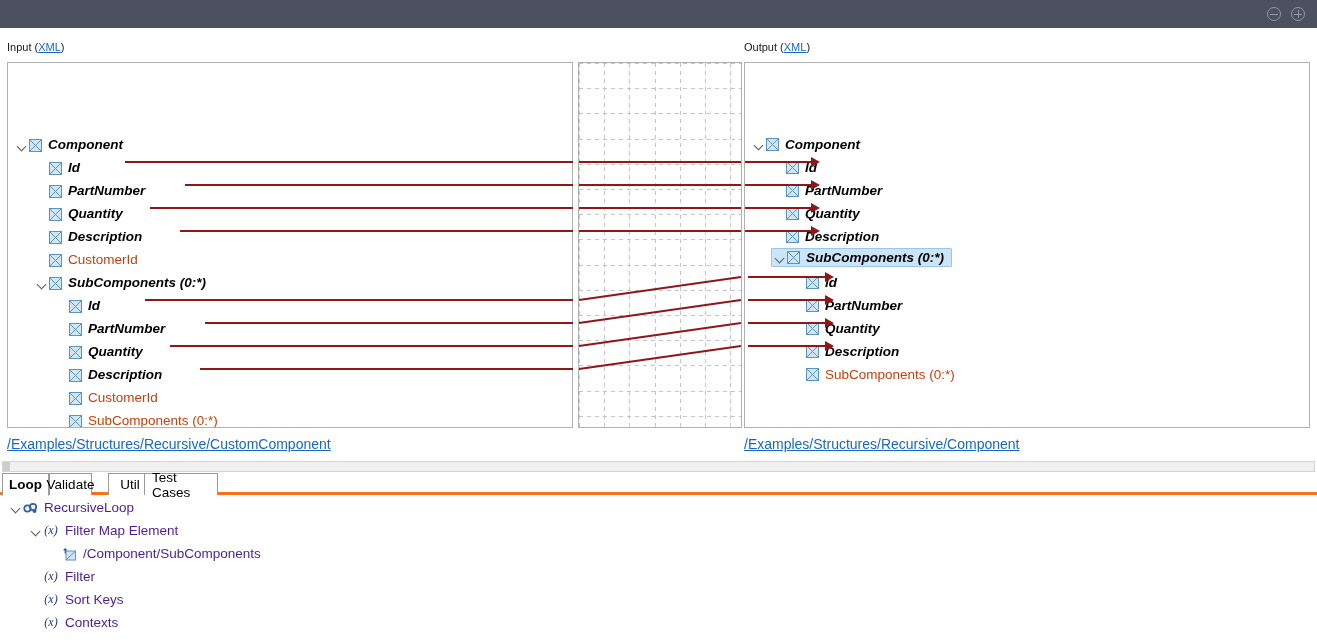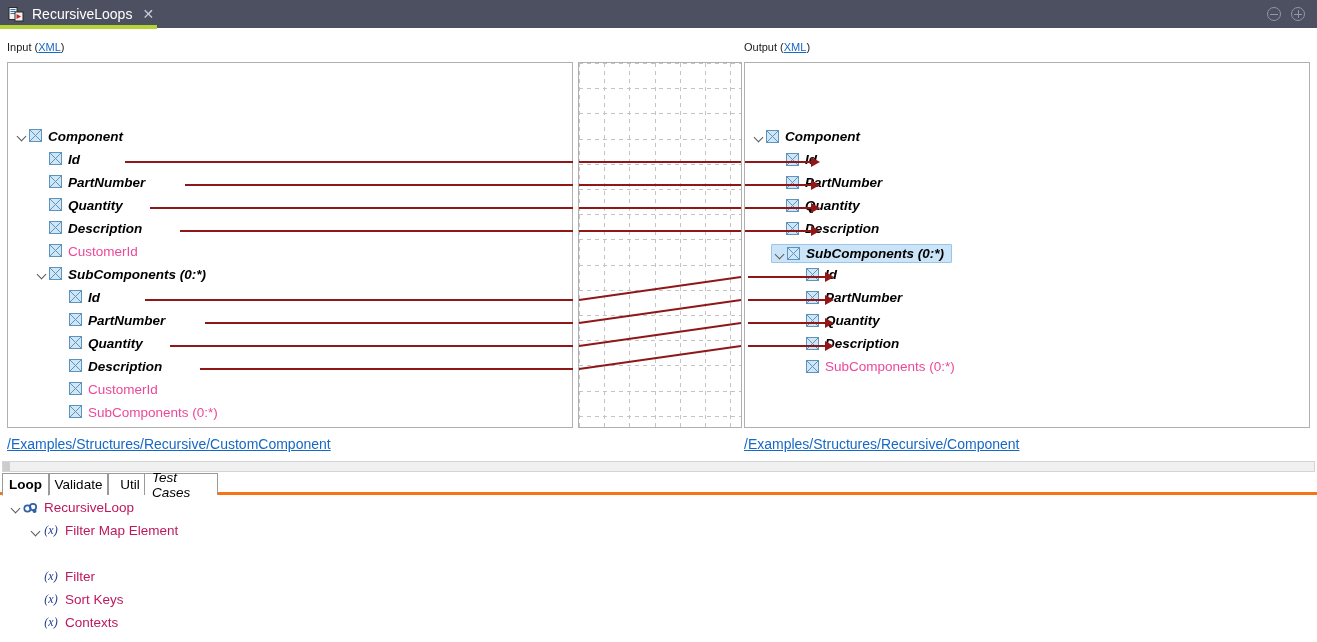--- a/index.html
+++ b/index.html
@@ -82,21 +82,21 @@
       #c4c4c4 0px, #c4c4c4 4px, transparent 4px, transparent 8px);
   }
   .gline-v {
     position: absolute; top: 0; bottom: 0; width: 1px;
     background-image: repeating-linear-gradient(to bottom,
       #c4c4c4 0px, #c4c4c4 4px, transparent 4px, transparent 8px);
   }
 
   
   .trow {
-    position: absolute; height: 23px; display: flex; align-items: flex-start;
+    position: absolute; height: 23px; display: flex; align-items: flex-end;
     white-space: nowrap; left: 0; right: 0;
   }
   .twist {
     width: 13px; height: 13px; position: relative; flex: 0 0 auto;
   }
   .twist.open::after {
     content: ""; position: absolute; left: 2px; top: 4px;
     width: 6px; height: 6px;
     border-right: 1.6px solid #5a5a5a; border-bottom: 1.6px solid #5a5a5a;
     transform: rotate(45deg);
@@ -108,21 +108,21 @@
   .nodeicon::before {
     content: ""; position: absolute; left: 0; top: 0; right: 0; bottom: 0;
     background:
       linear-gradient(to bottom right, transparent calc(50% - 0.6px), #5d93bd calc(50% - 0.6px), #5d93bd calc(50% + 0.6px), transparent calc(50% + 0.6px)),
       linear-gradient(to bottom left,  transparent calc(50% - 0.6px), #5d93bd calc(50% - 0.6px), #5d93bd calc(50% + 0.6px), transparent calc(50% + 0.6px));
   }
   .tlabel {
     font-size: 13.5px; color: #000000; margin-left: 6px; padding-right: 2px;
   }
   .tlabel.mapped { font-weight: bold; font-style: italic; }
-  .tlabel.plain  { color: #ec4899; }
+  .tlabel.plain  { color: #c2410c; }
   .trow.selected .sel-wrap {
     background: #cce4f8; border: 1px solid #9cc6e8; border-radius: 1px;
     display: inline-flex; align-items: center; padding: 1px 5px 1px 2px;
     margin-left: -2px;
   }
   .sel-wrap { display: inline-flex; align-items: center; }
   svg.conn-svg { position: absolute; left: 0; top: 0; overflow: visible; }
 
   
   .panel-foot {
@@ -153,53 +153,38 @@
     background: #ffffff;
   }
   .btab.active { font-weight: bold; border-bottom: 1px solid #ffffff; top: 0; height: 23px; }
 
   
   #bottom-tree { position: absolute; left: 0; top: 496px; width: 1317px; height: 146px; }
   .brow {
     position: absolute; height: 23px; display: flex; align-items: center;
     white-space: nowrap;
   }
-  .blabel { font-size: 13.5px; color: #be185d; margin-left: 6px; }
+  .blabel { font-size: 13.5px; color: #4c1d95; margin-left: 6px; }
   .ic-loop {
     width: 15px; height: 13px; position: relative; flex: 0 0 auto;
   }
   .ic-fx {
     width: 16px; height: 13px; flex: 0 0 auto;
     font-size: 12px; color: #203a8f; font-style: italic;
     display: flex; align-items: center; justify-content: center;
     font-family: "Liberation Serif", serif;
   }
   .ic-path {
     width: 14px; height: 13px; position: relative; flex: 0 0 auto;
   }
 </style>
 </head>
 <body>
 
 <div id="titlebar">
-  <div id="tab-active">
-    <span class="tab-icon">
-      <svg width="16" height="16" viewBox="0 0 16 16">
-        <rect x="1" y="1.5" width="8" height="12" fill="#f2f2f2" stroke="#2b2b2b" stroke-width="1"></rect>
-        <rect x="2.5" y="3" width="5" height="1" fill="#3a6ea5"></rect>
-        <rect x="2.5" y="5" width="5" height="1" fill="#3a6ea5"></rect>
-        <rect x="2.5" y="7" width="5" height="1" fill="#3a6ea5"></rect>
-        <rect x="7" y="6" width="8" height="9" fill="#f2f2f2" stroke="#2b2b2b" stroke-width="1"></rect>
-        <path d="M8.5 8 L13 10.5 L8.5 13 Z" fill="#cc2222"></path>
-      </svg>
-    </span>
-    <span class="tab-label">RecursiveLoops</span>
-    <span class="tab-close">✕</span>
-    <div id="tab-accent"></div>
-  </div>
   <div class="win-btn" id="btn-min"></div>
   <div class="win-btn" id="btn-max"></div>
 </div>
 
 <div class="panel-head" style="left:7px;">
   <span>Input (</span><a>XML</a><span>)</span>
 </div>
 <div class="panel-head" style="left:744px;">
   <span>Output (</span><a>XML</a><span>)</span>
 </div>
@@ -426,46 +411,55 @@
 </div>
 
 <div id="hscroll">
   <div id="hscroll-thumb"></div>
 </div>
 
 <div id="tabstrip">
     <div class="btab active" style="left: 2px; width: 47px;">
       <span>Loop</span>
     </div>
-    <div class="btab" style="left: 49px; width: 59px;">
+    <div class="btab" style="left: 49px; width: 43px;">
       <span>Validate</span>
     </div>
     <div class="btab" style="left: 108px; width: 44px;">
       <span>Util</span>
     </div>
-    <div class="btab" style="left: 144px; width: 74px; font-style: italic;">
+    <div class="btab" style="left: 144px; width: 74px;">
       <span>Test Cases</span>
     </div>
   </div>
 
 <div id="bottom-tree">
     <div class="brow" style="top: 0px; left: 10px;">
       <span class="twist open"></span>
       <span class="ic-loop"><svg width="15" height="13" viewBox="0 0 15 13">
           <circle cx="4.5" cy="6.5" r="3.2" fill="none" stroke="#2f5fa8" stroke-width="1.7"></circle>
           <circle cx="10" cy="5" r="3.2" fill="none" stroke="#2f5fa8" stroke-width="1.7"></circle>
           <circle cx="11.5" cy="9" r="2" fill="#2f5fa8"></circle>
         </svg></span>
       <span class="blabel">RecursiveLoop</span>
     </div>
     <div class="brow" style="top: 23px; left: 30px;">
       <span class="twist open"></span>
       <span class="ic-fx">(x)</span>
       <span class="blabel">Filter Map Element</span>
     </div>
+    <div class="brow" style="top: 46px; left: 50px;">
+      <span class="twist"></span>
+      <span class="ic-path"><svg width="14" height="13" viewBox="0 0 14 13">
+          <rect x="3" y="3" width="9.5" height="9" fill="#cfe6f7" stroke="#5d93bd"></rect>
+          <path d="M3 12 L12.5 3" stroke="#5d93bd" fill="none"></path>
+          <path d="M2.2 5.5 L2.2 0.8 M0.6 2.4 L2.2 0.8 L3.8 2.4" stroke="#2f5fa8" stroke-width="1.2" fill="none"></path>
+        </svg></span>
+      <span class="blabel">/Component/SubComponents</span>
+    </div>
     <div class="brow" style="top: 69px; left: 30px;">
       <span class="twist"></span>
       <span class="ic-fx">(x)</span>
       <span class="blabel">Filter</span>
     </div>
     <div class="brow" style="top: 92px; left: 30px;">
       <span class="twist"></span>
       <span class="ic-fx">(x)</span>
       <span class="blabel">Sort Keys</span>
     </div>

